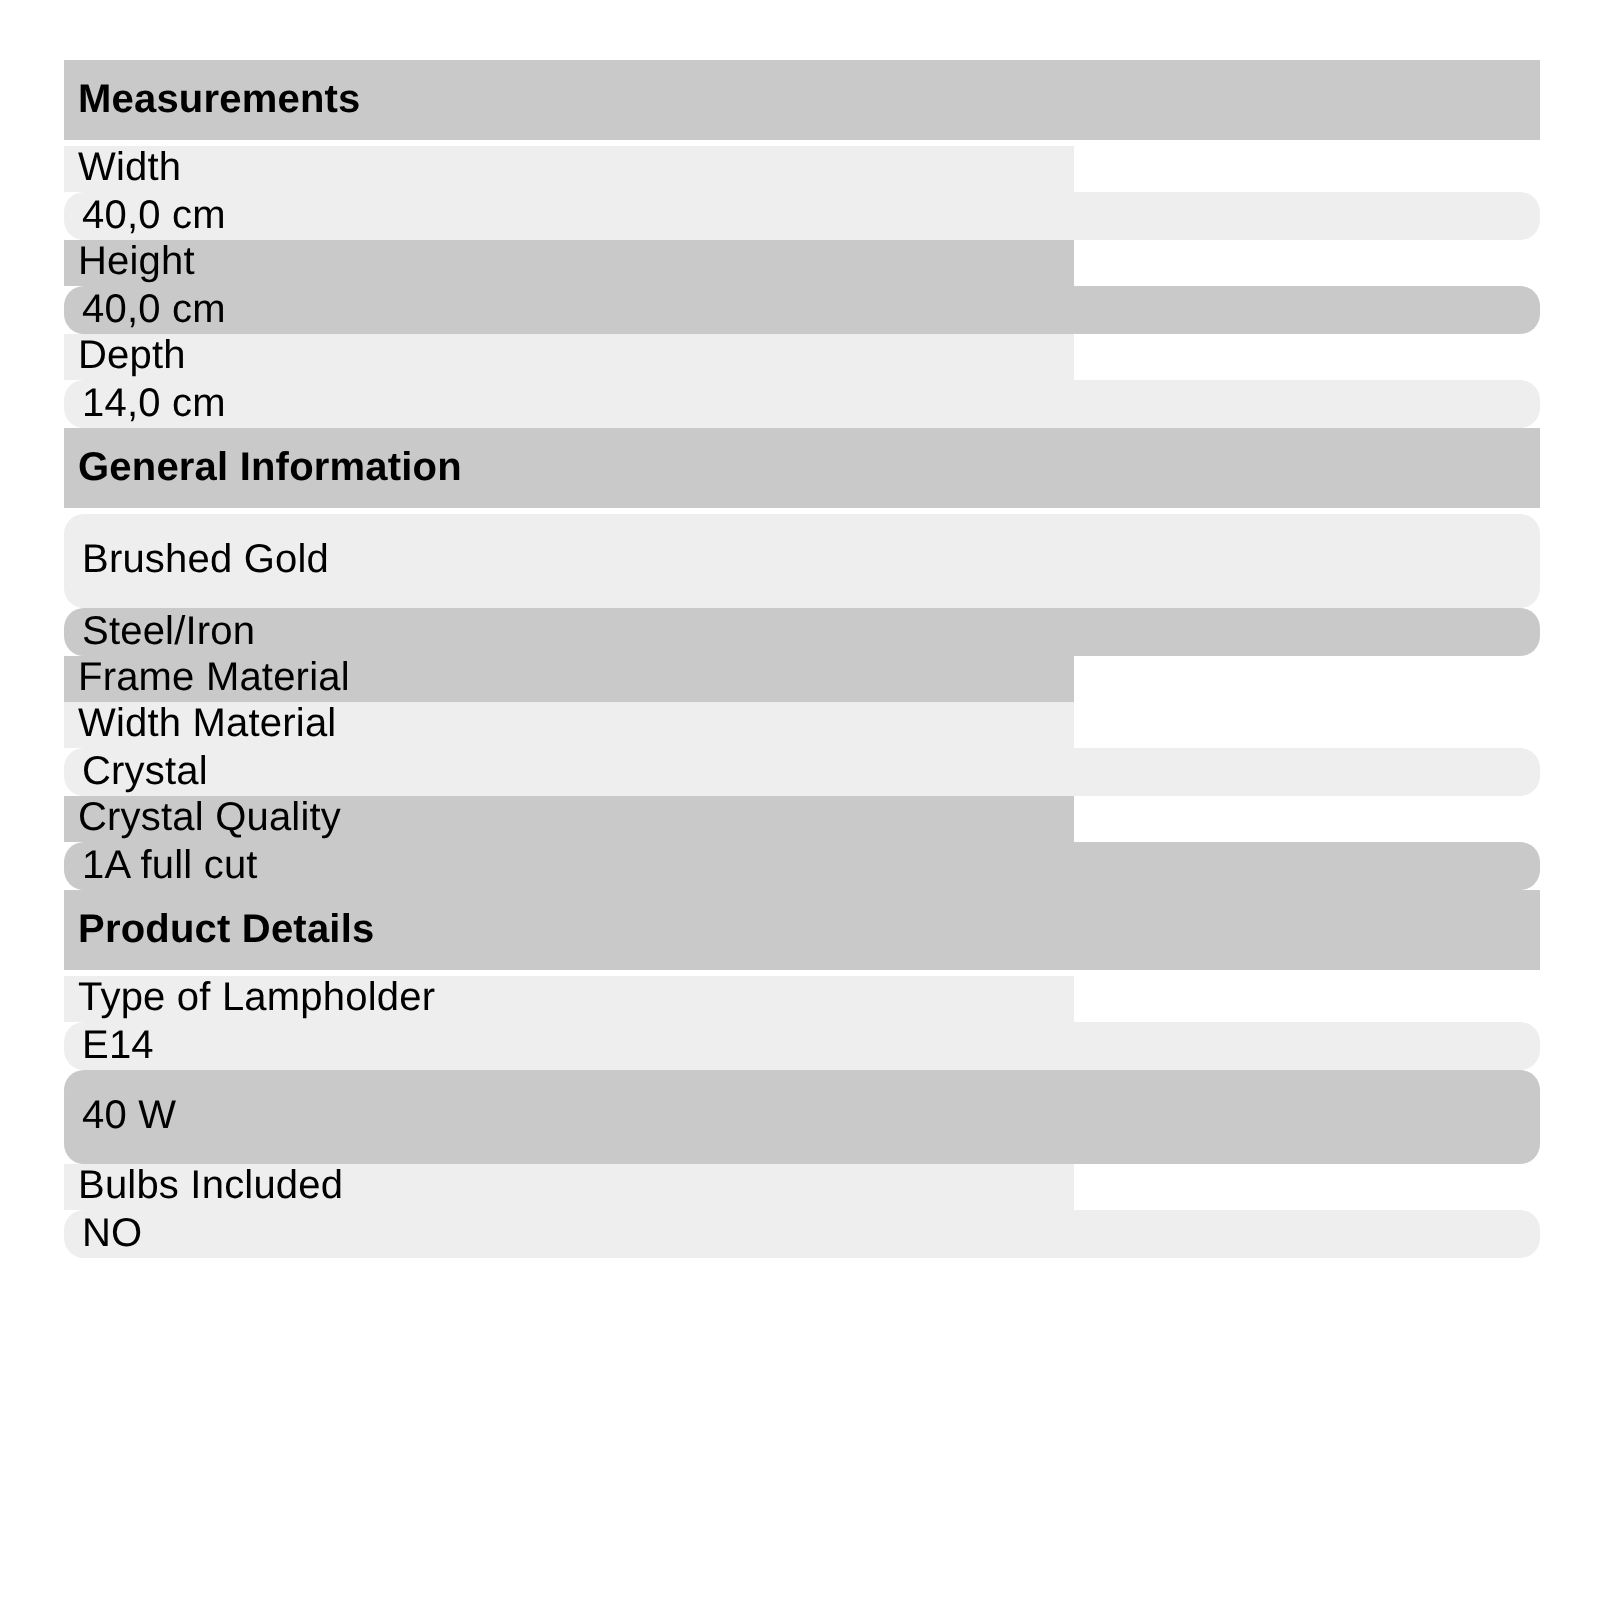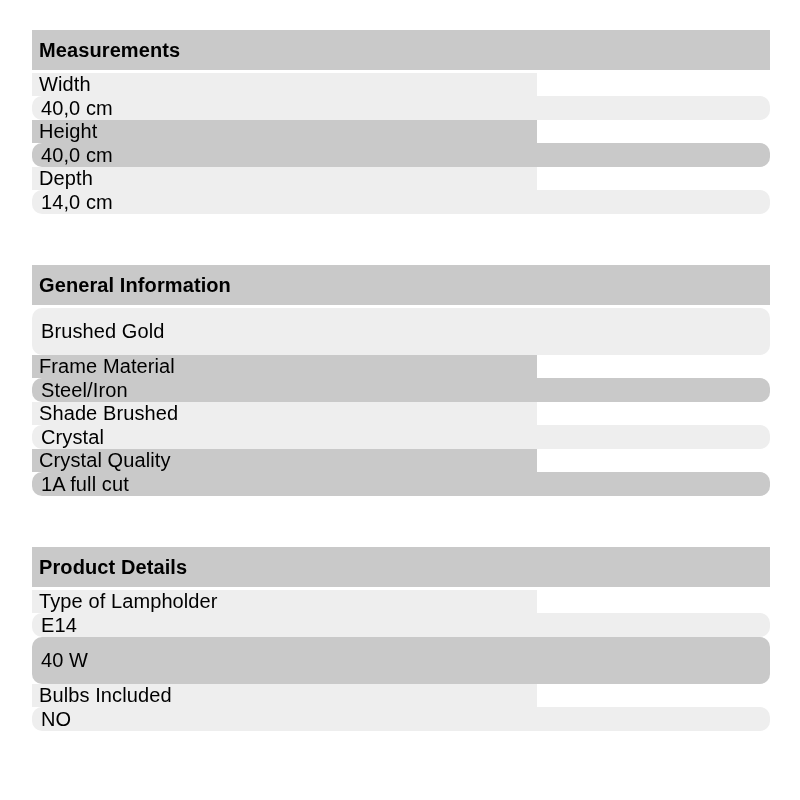--- a/index.html
+++ b/index.html
@@ -12,21 +12,20 @@
   .spec-page {
     position: relative;
     width: 800px; height: 800px;
     background: var(--page-bg, #ffffff);
     padding-top: 30px;
     overflow: hidden;
   }
   .spec-section {
     width: 738px;
     margin-left: 32px;
-    margin-bottom: 51px;
   }
   .section-header {
     height: 40px;
     margin-bottom: 3px;
     background: var(--header-bg, #c9c9c9);
     display: flex;
     align-items: center;
     padding-left: 7px;
     font-size: 20px;
     font-weight: bold;
@@ -68,25 +67,25 @@
       <div class="cell cell-value">14,0 cm</div>
     </div>
   </div>
 
   <div class="spec-section">
     <div class="section-header">General Information</div>
     <div class="spec-row">
       <div class="cell cell-value">Brushed Gold</div>
     </div>
     <div class="spec-row">
+      <div class="cell cell-value">Steel/Iron</div>
       <div class="cell cell-label">Frame Material</div>
-      <div class="cell cell-value">Steel/Iron</div>
     </div>
     <div class="spec-row">
-      <div class="cell cell-label">Shade Brushed</div>
+      <div class="cell cell-label">Width Material</div>
       <div class="cell cell-value">Crystal</div>
     </div>
     <div class="spec-row">
       <div class="cell cell-label">Crystal Quality</div>
       <div class="cell cell-value">1A full cut</div>
     </div>
   </div>
 
   <div class="spec-section">
     <div class="section-header">Product Details</div>

